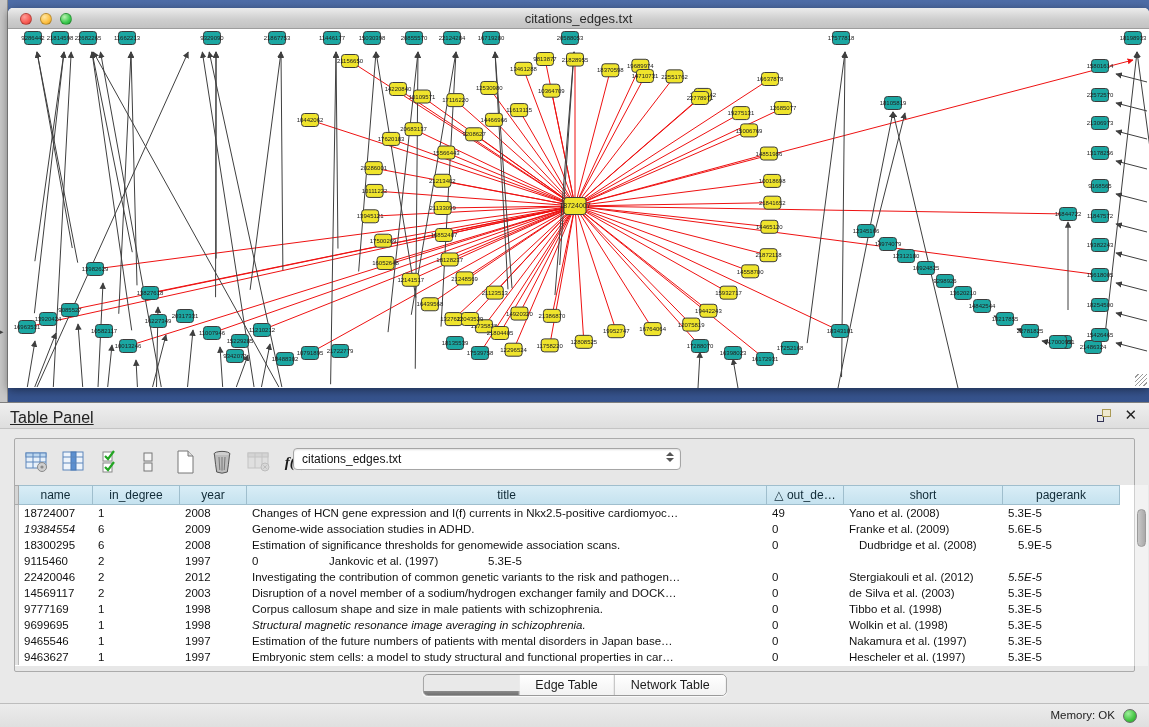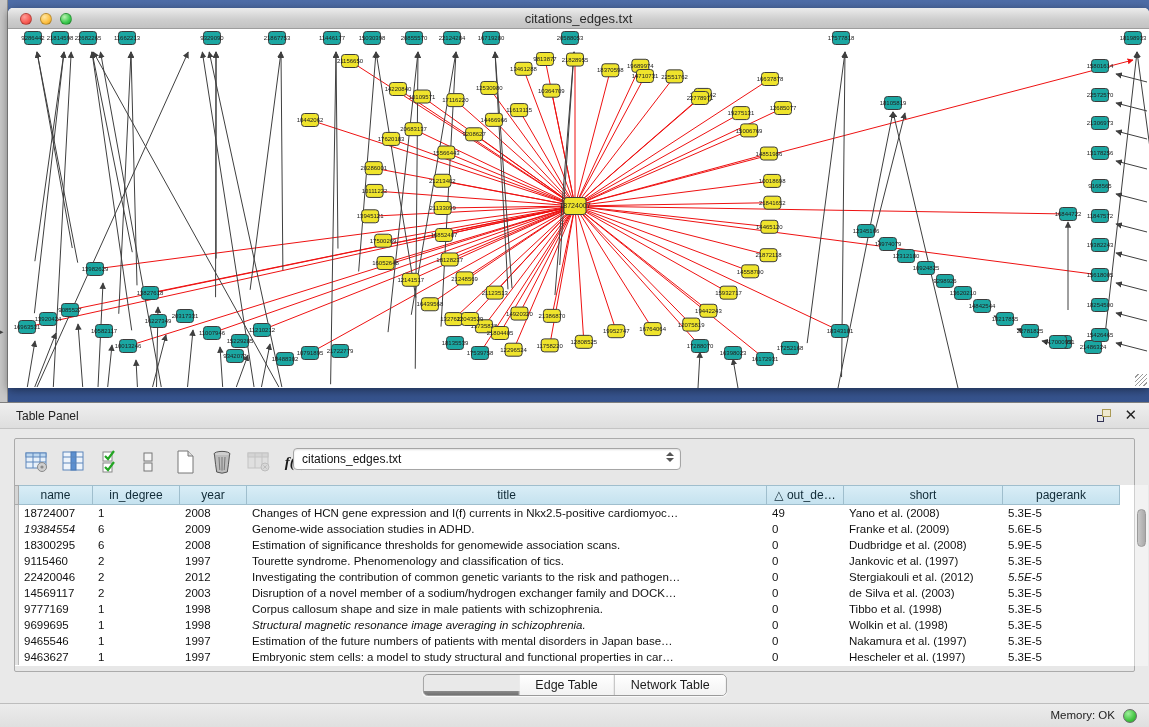--- a/index.html
+++ b/index.html
@@ -28,21 +28,21 @@
   .light.green{background:radial-gradient(circle at 35% 30%,#b9f2b0,#39c94d 60%,#24a338);}
   .netcanvas{position:absolute;left:0;top:22px;}
   .resize-grip{position:absolute;right:2px;bottom:2px;width:12px;height:12px;
     background:repeating-linear-gradient(135deg,transparent 0 2px,#9a9a9a 2px 3px);}
 
   
   .table-panel{position:absolute;left:0;top:402px;width:1149px;height:325px;
     background:#e9e9e9;border-top:1px solid #7f7f7f;font-size:12px;color:#1b1b1b;}
   .panel-header{position:absolute;left:0;top:0;width:100%;height:26px;
     background:linear-gradient(180deg,#efefef,#dedede);border-bottom:1px solid #c4c4c4;}
-  .panel-header .ph-title{position:absolute;left:16px;top:6px;font-size:12px;color:#222;}
+  .panel-header .ph-title{position:absolute;left:10px;top:6px;font-size:16px;color:#222;text-decoration:underline;}
   .ph-float{position:absolute;right:38px;top:6px;width:14px;height:13px;cursor:pointer;}
   .ph-float .sq1{position:absolute;left:0;bottom:0;width:7px;height:7px;border:1px solid #335;}
   .ph-float .sq2{position:absolute;right:0;top:0;width:9px;height:8px;border:1px solid #aa9a55;background:#efe9cf;}
   .ph-close{position:absolute;right:12px;top:3px;font-size:15px;font-weight:bold;color:#222;cursor:pointer;}
 
   .inner-panel{position:absolute;left:14px;top:35px;width:1121px;height:234px;
     background:#e7e7e7;border:1px solid #ababab;border-radius:2px;}
   .toolbar{position:absolute;left:8px;top:4px;height:38px;display:flex;align-items:center;gap:9px;}
   .tool{width:28px;height:28px;display:flex;align-items:center;justify-content:center;cursor:pointer;}
   .tool.disabled{opacity:.45;cursor:default;}
@@ -624,29 +624,28 @@
               <div class="td" style="width: 159px;">Franke et al. (2009)</div>
               <div class="td" style="width: 117px;">5.6E-5</div>
             </div>
             <div class="tr">
               <div class="td gutter" style="width: 4px;"></div>
               <div class="td" style="width: 74px;">18300295</div>
               <div class="td" style="width: 87px;">6</div>
               <div class="td" style="width: 67px;">2008</div>
               <div class="td" style="width: 520px;">Estimation of significance thresholds for genomewide association scans.</div>
               <div class="td" style="width: 77px;">0</div>
-              <div class="td" style="width: 159px;">Dudbridge et al. (2008)</div>
+              <div class="td" style="width: 159px; margin-left: 10px;">Dudbridge et al. (2008)</div>
               <div class="td" style="width: 117px;">5.9E-5</div>
             </div>
             <div class="tr">
               <div class="td gutter" style="width: 4px;"></div>
               <div class="td" style="width: 74px;">9115460</div>
               <div class="td" style="width: 87px;">2</div>
               <div class="td" style="width: 67px;">1997</div>
-              <div class="td" style="width: 520px;">Tourette syndrome. Phenomenology and classification of tics.</div>
               <div class="td" style="width: 77px;">0</div>
               <div class="td" style="width: 159px;">Jankovic et al. (1997)</div>
               <div class="td" style="width: 117px;">5.3E-5</div>
             </div>
             <div class="tr">
               <div class="td gutter" style="width: 4px;"></div>
               <div class="td" style="width: 74px;">22420046</div>
               <div class="td" style="width: 87px;">2</div>
               <div class="td" style="width: 67px;">2012</div>
               <div class="td" style="width: 520px;">Investigating the contribution of common genetic variants to the risk and pathogen…</div>

